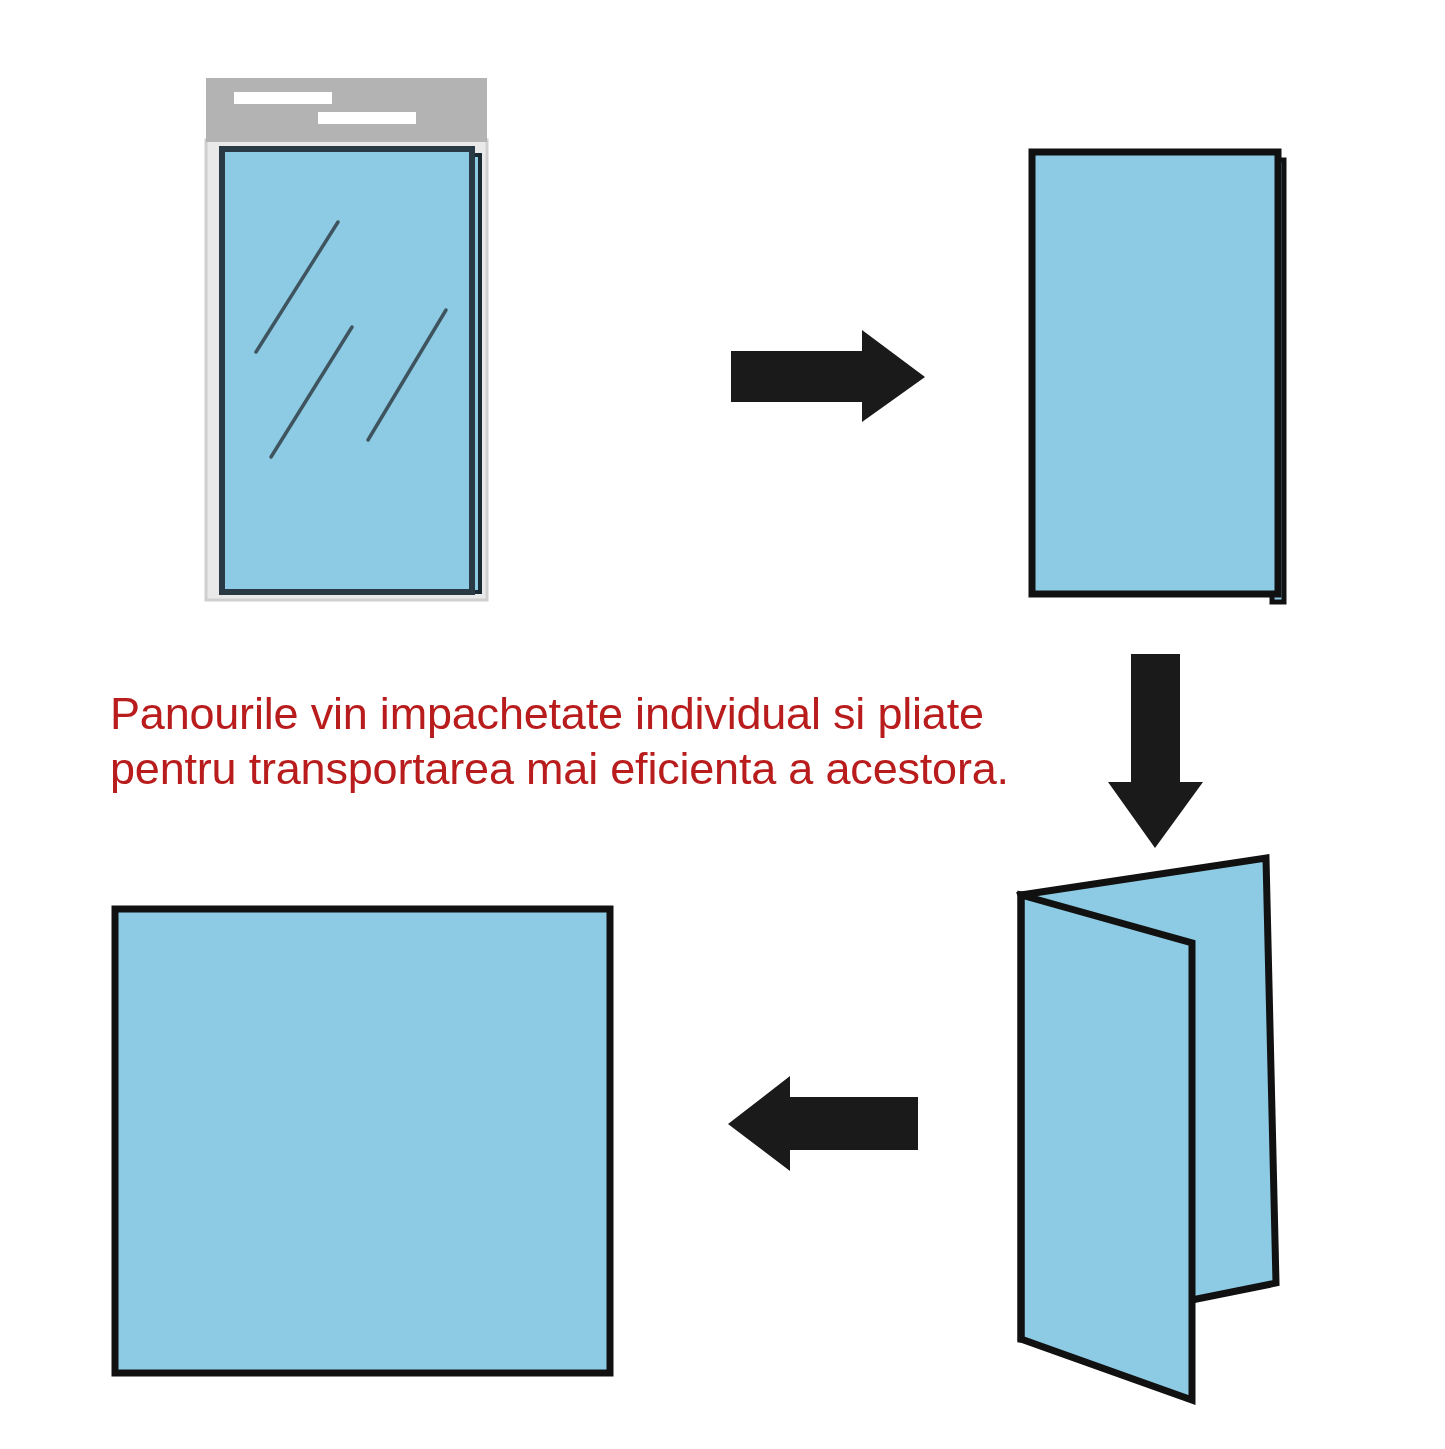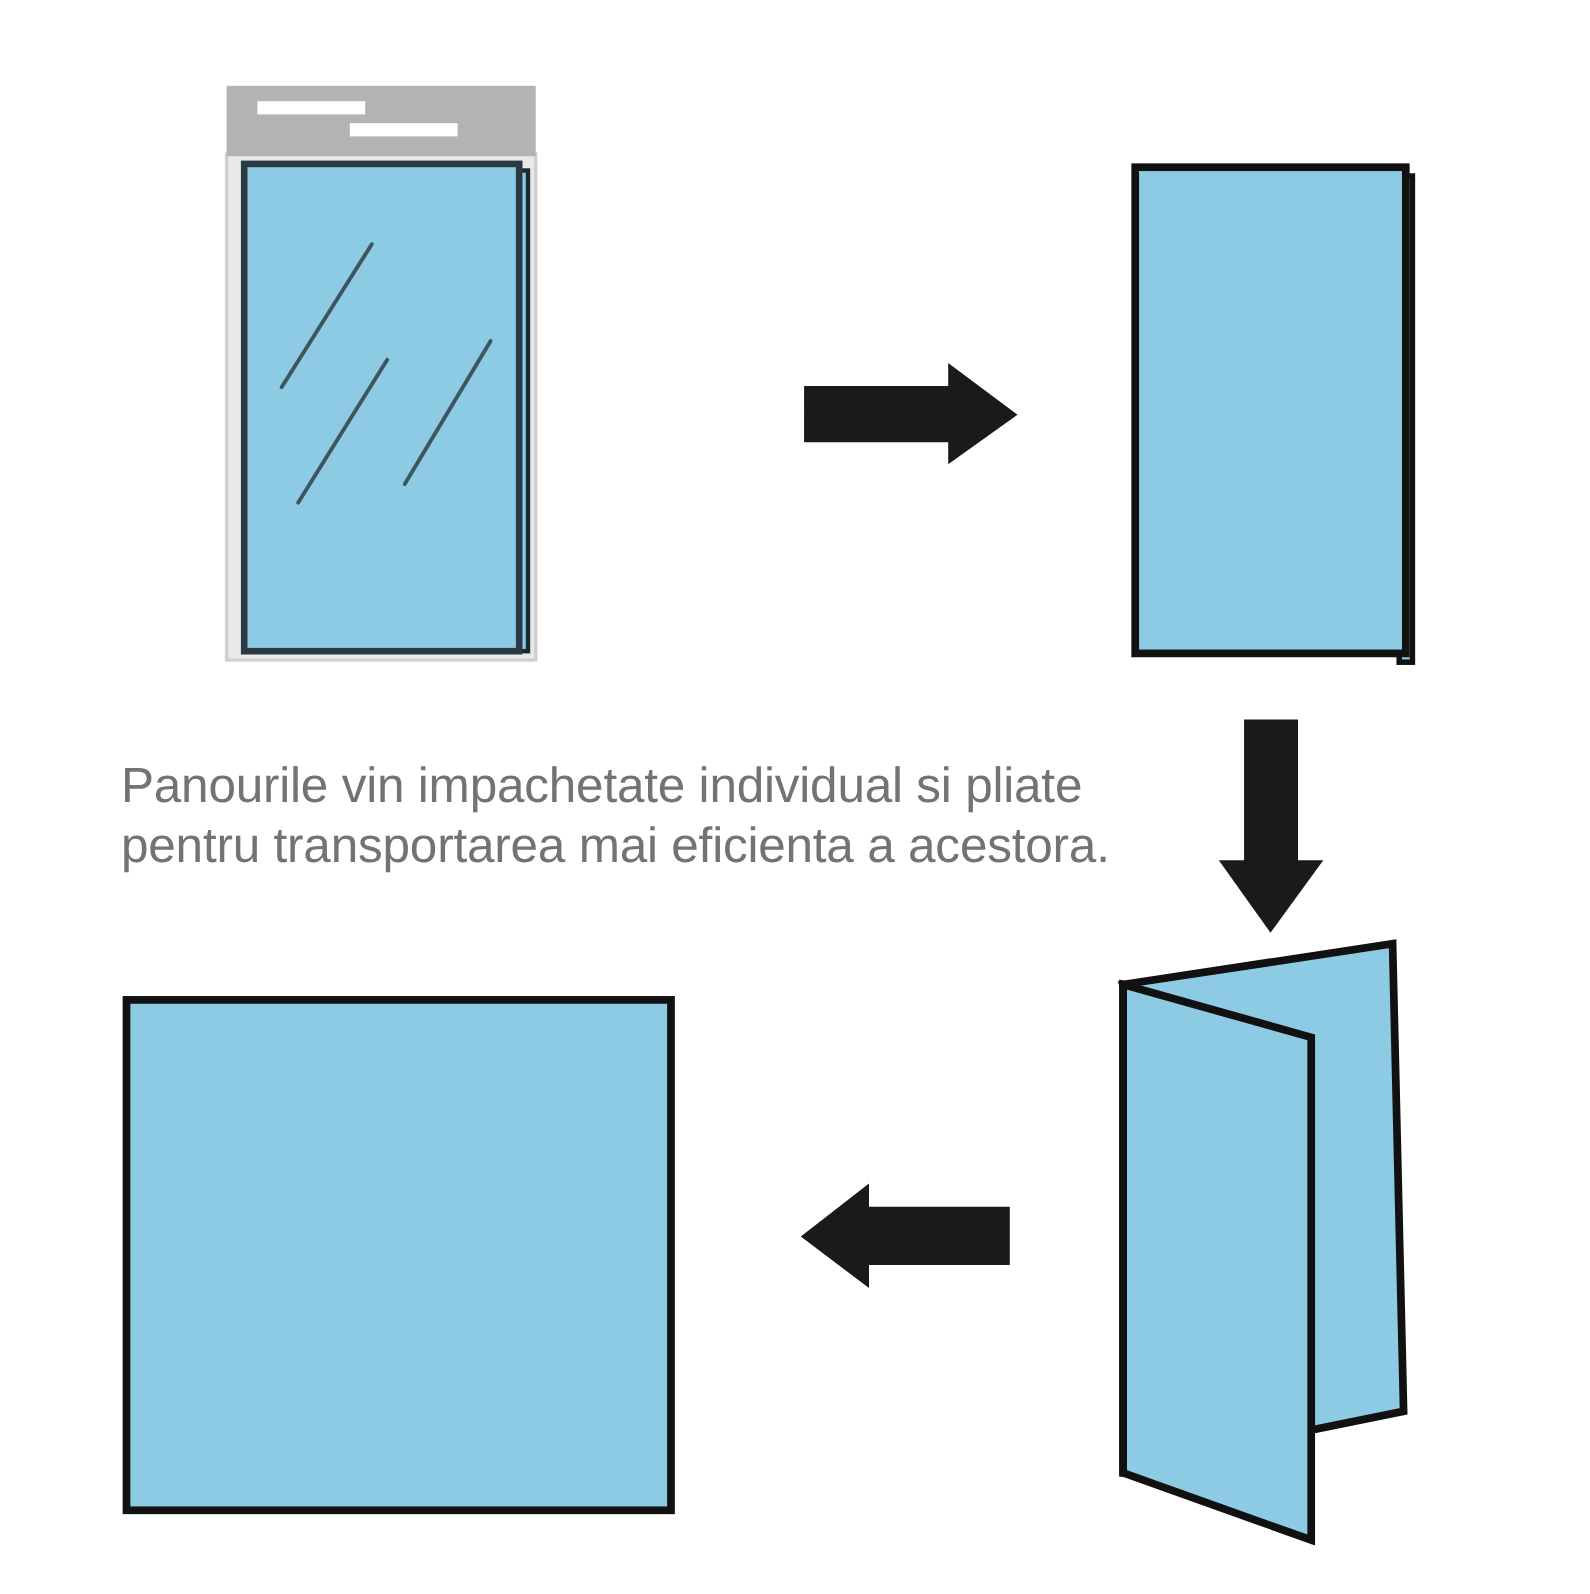--- a/index.html
+++ b/index.html
@@ -36,21 +36,21 @@
 
   
   .caption {
     position: absolute;
     left: 110px;
     top: 686px;
     width: 920px;
     font-family: "Liberation Sans", "DejaVu Sans", sans-serif;
     font-size: 45px;
     line-height: 55px;
-    color: #737373;
+    color: #b91c1c;
     letter-spacing: -0.2px;
     white-space: pre-line;
     font-weight: 400;
   }
 </style>
 </head>
 <body>
 
 <div id="diagram-root">
 

